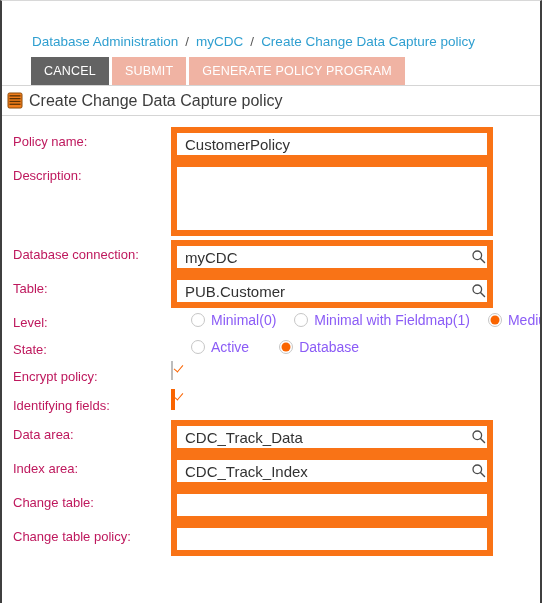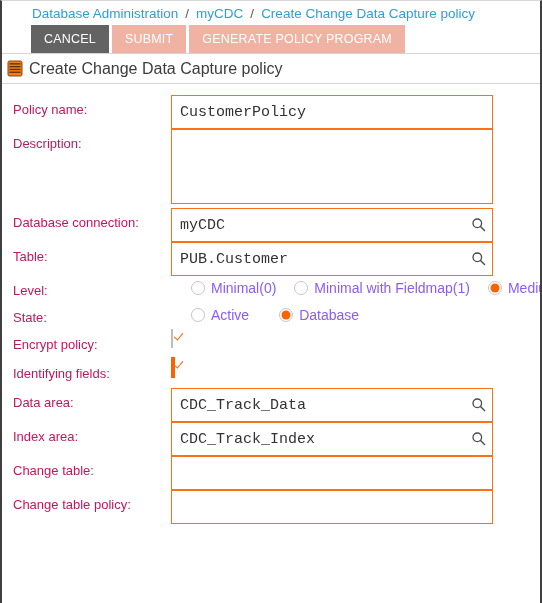--- a/index.html
+++ b/index.html
@@ -17,26 +17,27 @@
     box-sizing: border-box;
     background: #ffffff;
     border-left: 2px solid #3f3f3f;
     border-right: 2px solid #3f3f3f;
     border-top: 1px solid #d8d8d8;
     overflow: hidden;
   }
 
   
   .breadcrumb-bar {
-    height: 24px;
+    height: 32px;
     display: flex;
     align-items: center;
     padding-left: 30px;
     box-sizing: border-box;
     background: #ffffff;
+    margin-top: 24px;
   }
   .crumb {
     color: #2f9fd0;
     font-size: 13.5px;
     text-decoration: none;
     white-space: nowrap;
   }
   .crumb.current {
     color: #2f9fd0;
   }
@@ -117,23 +118,23 @@
   }
   .field-wrap {
     position: relative;
     flex: 0 0 322px;
     width: 322px;
   }
   .txt {
     width: 322px;
     height: 34px;
     box-sizing: border-box;
-    border: 1px solid #f97316;
-    background: #ffffff;
-    font-family: Liberation Mono, monospace;
+    border: 6px solid #f97316;
+    background: #ffffff;
+    font-family: Liberation Sans, sans-serif;
     font-size: 15px;
     color: #323232;
     padding: 0 26px 0 8px;
     outline: none;
   }
   .txt.plain { padding-right: 8px; }
   .txt.area {
     height: 75px;
     resize: none;
     padding-top: 6px;

